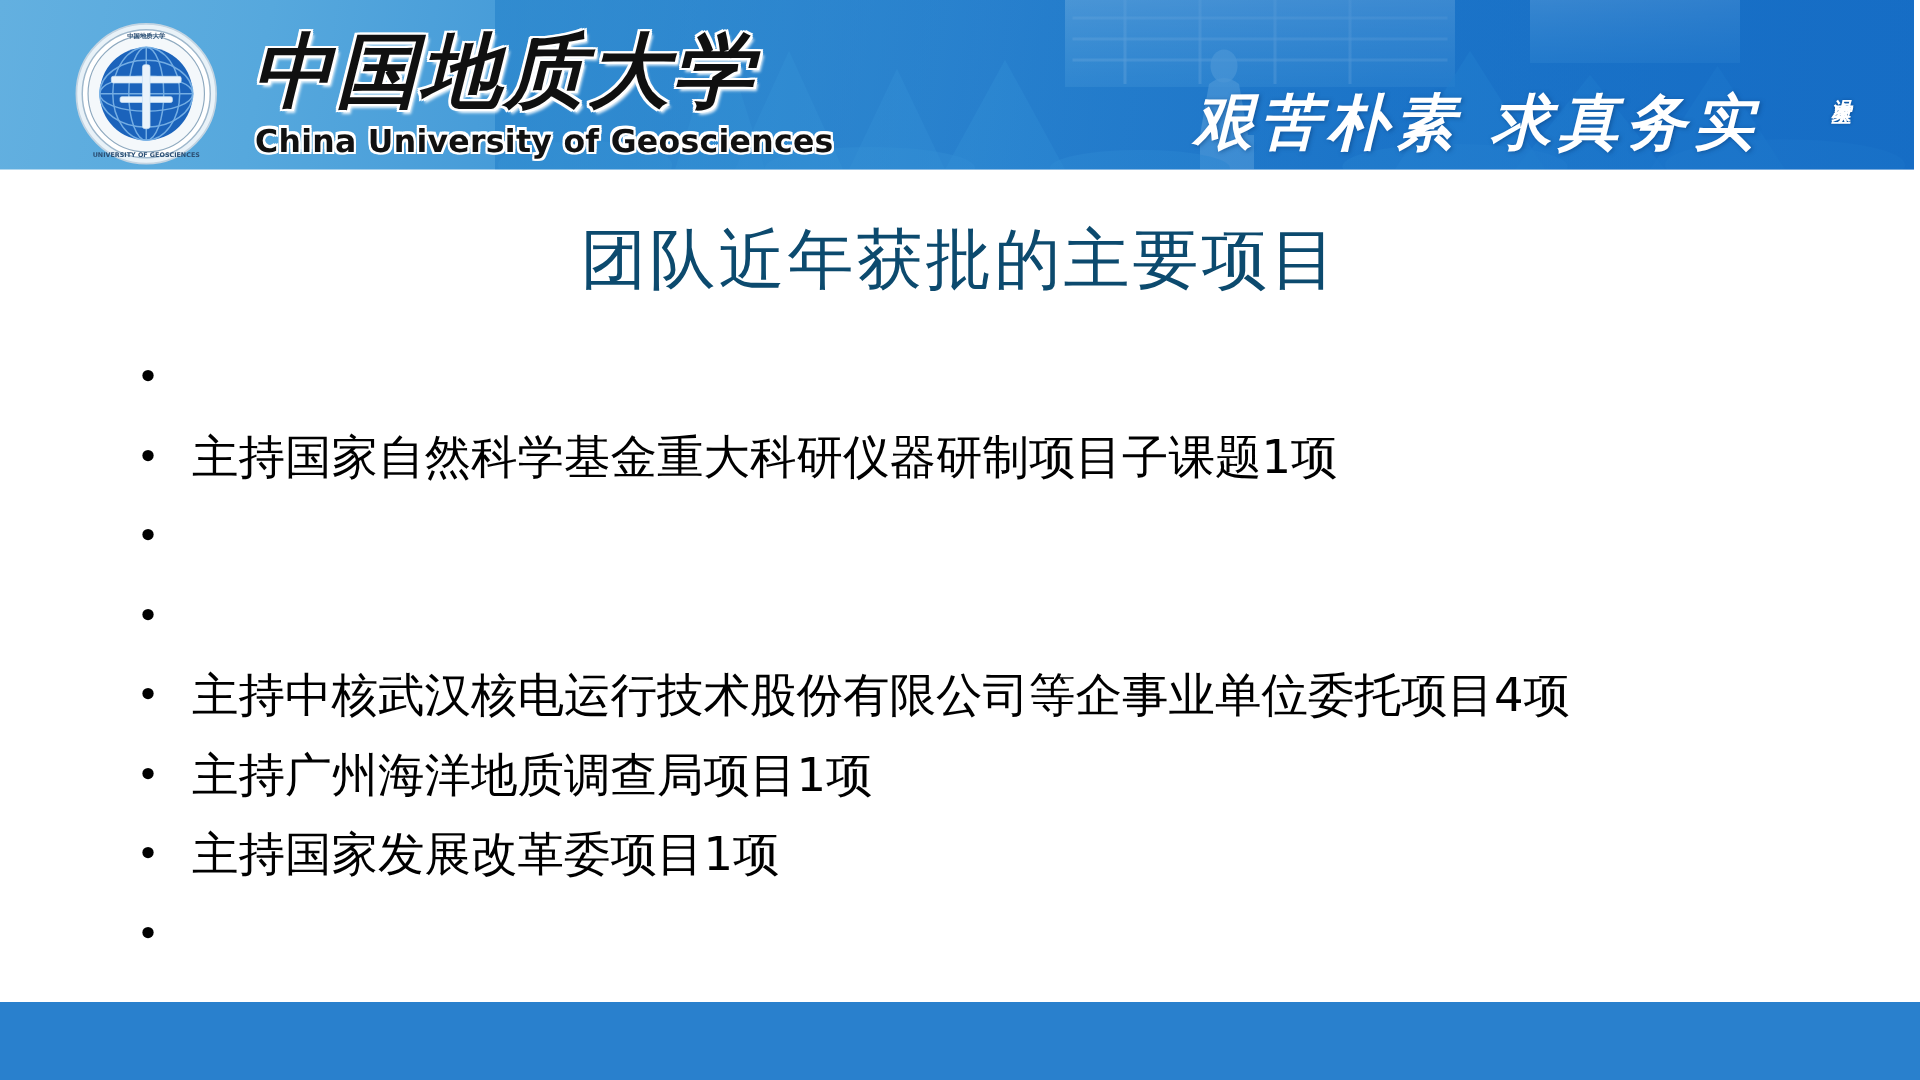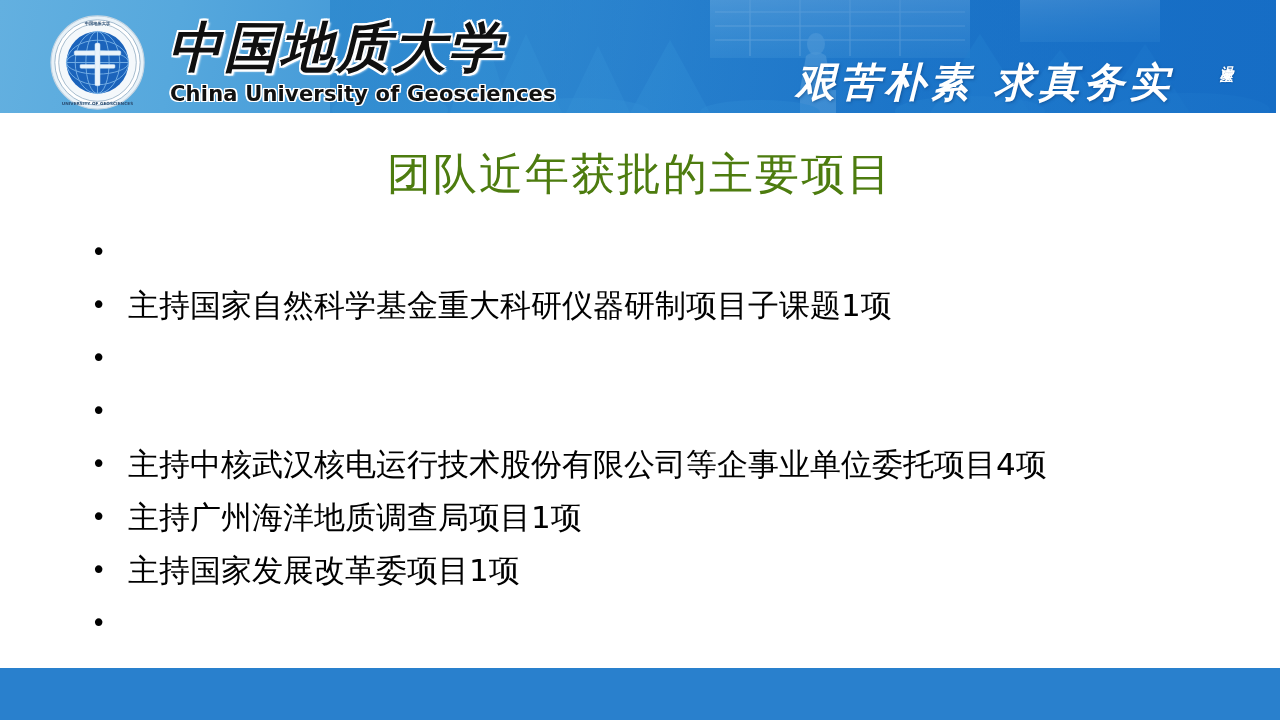--- a/index.html
+++ b/index.html
@@ -135,21 +135,21 @@
 
   
   .slide-title {
     position: absolute;
     left: 0; top: 146px;
     width: 1280px;
     text-align: center;
     font-family: "DejaVu Serif", "Liberation Serif", serif;
     font-size: 44px;
     font-weight: 400;
-    color: #4d7c0f;
+    color: #0c4a6e;
     letter-spacing: 2px;
     line-height: 56px;
     white-space: nowrap;
   }
 
   
   .bullet-list {
     position: absolute;
     left: 80px; top: 228px;
     width: 1180px;

